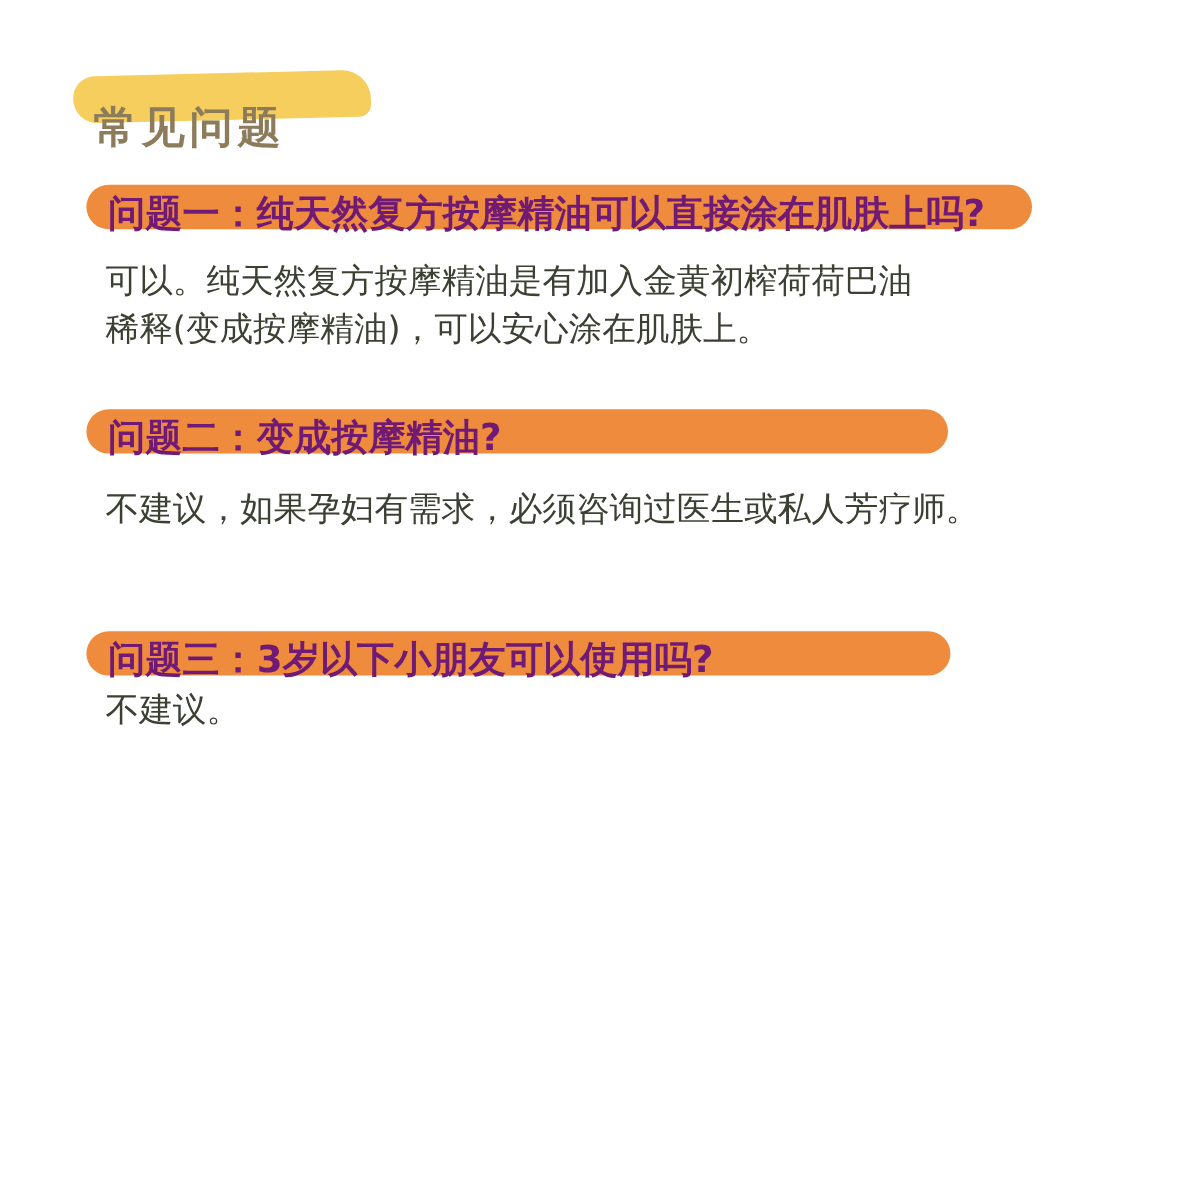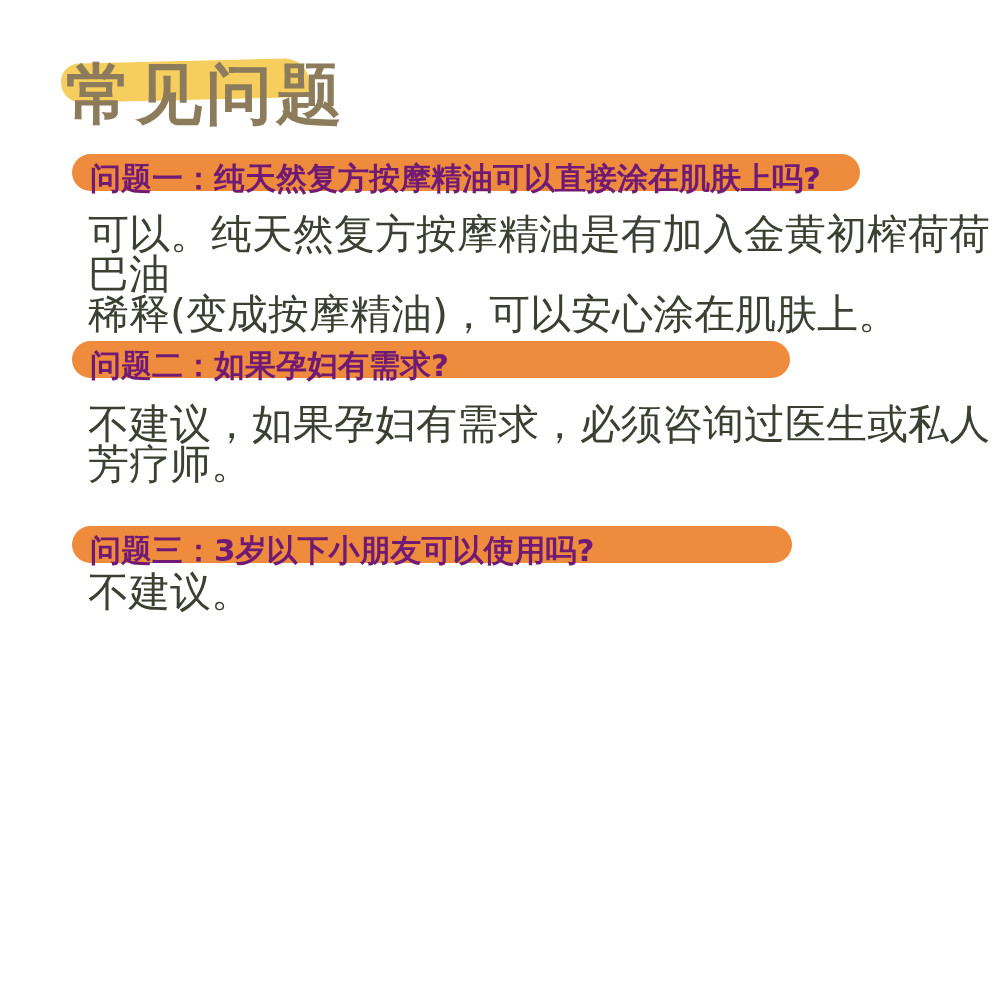--- a/index.html
+++ b/index.html
@@ -25,22 +25,22 @@
     height: 39px;
     background: #f5ce5e;
     border-radius: 18px 24px 10px 20px;
     transform: rotate(-1.4deg);
     z-index: 1;
   }
   .page-title {
     position: absolute;
     left: 66px;
     top: 68px;
-    margin: 0;
-    font-size: 66px;
+    margin: 12px;
+    font-size: 36px;
     font-weight: bold;
     letter-spacing: 4px;
     color: #8d7c5c;
     line-height: 54px;
     z-index: 2;
   }
 
   
   .q-banner {
     position: absolute;
@@ -58,21 +58,21 @@
   }
   .q1 { top: 154px; width: 788px; }
   .q2 { top: 341px; width: 718px; }
   .q3 { top: 526px; width: 720px; }
 
   
   .answer {
     position: absolute;
     left: 88px;
     margin: 0;
-    font-size: 41px;
+    font-size: 28px;
     line-height: 40px;
     color: #3b4033;
     font-weight: 500;
     white-space: pre-line;
   }
   .a1 { top: 214px; }
   .a2 { top: 404px; }
   .a3 { top: 572px; }
 </style>
 </head>
@@ -83,21 +83,21 @@
   <div class="title-highlight"></div>
   <h1 class="page-title">常见问题</h1>
 
   <div>
     <div class="q-banner q1">问题一：纯天然复方按摩精油可以直接涂在肌肤上吗?</div>
     <p class="answer a1">可以。纯天然复方按摩精油是有加入金黄初榨荷荷巴油
 稀释(变成按摩精油)，可以安心涂在肌肤上。</p>
   </div>
 
   <div>
-    <div class="q-banner q2">问题二：如果孕妇有需求?</div>
+    <div class="q-banner q2">问题二：变成按摩精油?</div>
     <p class="answer a2">不建议，如果孕妇有需求，必须咨询过医生或私人芳疗师。</p>
   </div>
 
   <div>
     <div class="q-banner q3">问题三：3岁以下小朋友可以使用吗?</div>
     <p class="answer a3">不建议。</p>
   </div>
 
 </div>
 

